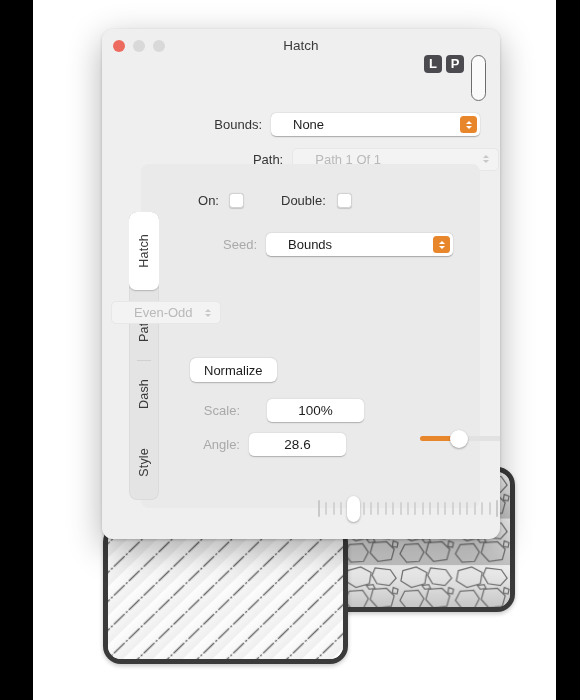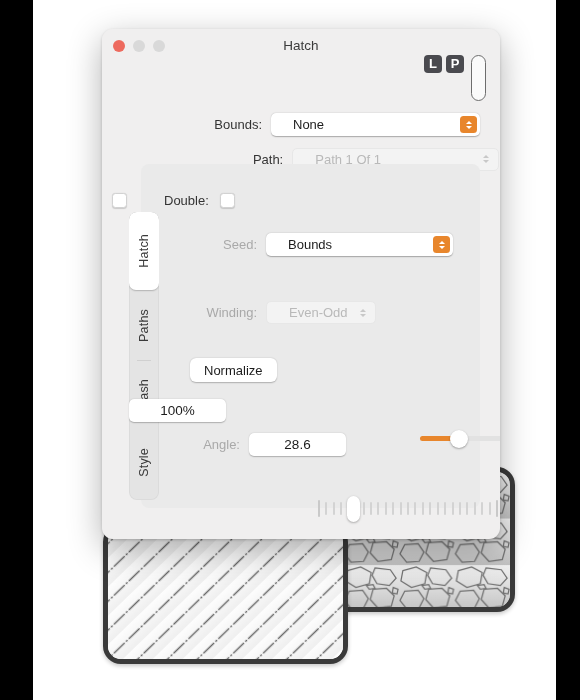--- a/index.html
+++ b/index.html
@@ -477,55 +477,56 @@
         <div class="vtab-sep"></div>
         <div class="vtab" style="height:66px;">
           <span>Dash</span>
         </div>
         <div class="vtab" style="height:70px;">
           <span>Style</span>
         </div>
       </div>
 
       <div class="row" style="left:0; top:164px; width:398px;">
+        <div class="lbl" style="width:117px;">On:</div>
         <div class="cbox" style="margin-left:10px;"></div>
         <div class="lbl" style="margin-left:37px;">Double:</div>
         <div class="cbox" style="margin-left:11px;"></div>
       </div>
 
       <div class="row" style="left:0; top:204px; width:482px;">
         <div class="lbl dim" style="width:155px;">Seed:</div>
         <div class="popup" style="margin-left:9px; width:187px;">
           <span>Bounds</span>
           <span class="stepper-orange">
             <i class="chev-w up"></i>
               <i class="chev-w down"></i>
           </span>
         </div>
       </div>
 
 
       <div class="row" style="left:0; top:272px; width:398px;">
-        <div class="lbl dim" style="width:155px;">Winding:</div>
         <div class="popup disabled" style="margin-left:9px; width:110px;">
           <span>Even-Odd</span>
           <span class="chev-g">
             <i class="tri-g up"></i>
               <i class="tri-g down"></i>
           </span>
         </div>
       </div>
 
       <div class="row" style="left:88px; top:329px;">
         <div class="pushbtn">
           <span>Normalize</span>
         </div>
       </div>
 
       <div class="row" style="left:0; top:370px; width:398px;">
+        <div class="lbl dim" style="width:138px;">Scale:</div>
         <div class="numfield" style="margin-left:27px;">
           <span>100%</span>
         </div>
       </div>
 
       <div id="scale-slider">
         <div class="track"></div>
         <div class="fill"></div>
         <div class="knob"></div>
       </div>

